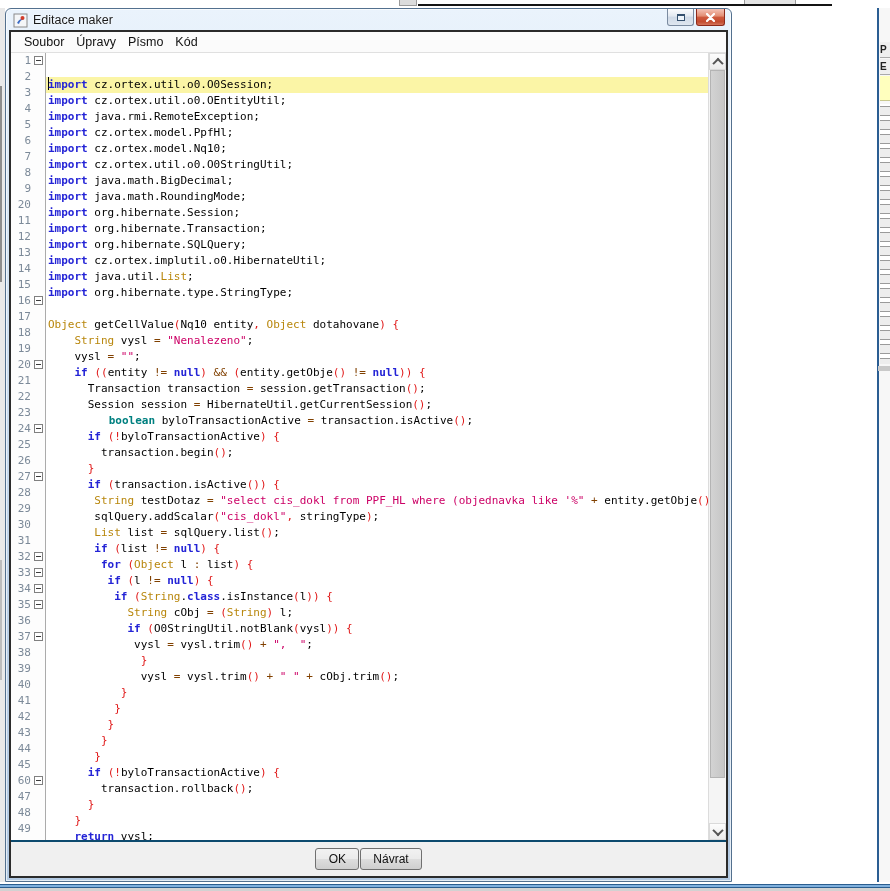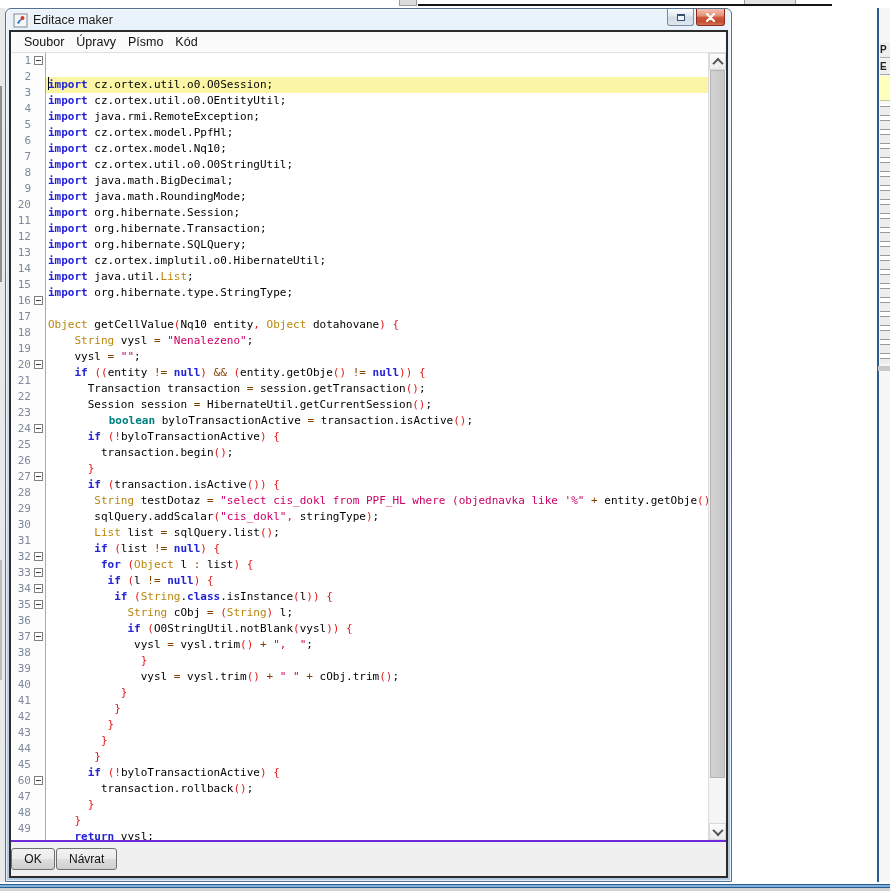--- a/index.html
+++ b/index.html
@@ -92,22 +92,22 @@
   .sbtn{flex:0 0 17px;background:linear-gradient(#fdfdfd,#ebebeb);border:1px solid #dadada;box-sizing:border-box;
     display:flex;align-items:center;justify-content:center;}
   .chev{width:6px;height:6px;border-left:2px solid #555;border-top:2px solid #555;display:inline-block;}
   .chev-up{transform:rotate(45deg) translate(1px,1px);}
   .chev-down{transform:rotate(225deg) translate(1px,1px);}
   .strack{flex:1 1 auto;position:relative;background:#f5f5f5;}
   .sthumb{position:absolute;left:1px;right:1px;top:0;height:94%;
     background:linear-gradient(90deg,#d3d3d3,#c6c6c6);border:1px solid #b4b4b4;box-sizing:border-box;}
 
   
-  .btnpanel{flex:0 0 34px;background:#f0f0f0;border-top:2px solid #6d28d9;
-    display:flex;align-items:center;justify-content:flex-start;gap:1px;}
+  .btnpanel{flex:0 0 34px;background:#f0f0f0;border-top:2px solid #0c4a6e;
+    display:flex;align-items:center;justify-content:center;gap:1px;}
   .btn{font:12px "Liberation Sans",sans-serif;color:#111;
     height:22px;min-width:44px;padding:0 12px;box-sizing:border-box;
     border:1px solid #707070;border-radius:3px;
     background:linear-gradient(#f2f2f2,#ebebeb 48%,#dddddd 52%,#cfcfcf);}
 </style>
 </head>
 <body>
 
 <div class="bg-piece bg-tab1"></div>
 <div class="bg-piece bg-tab2"></div>

